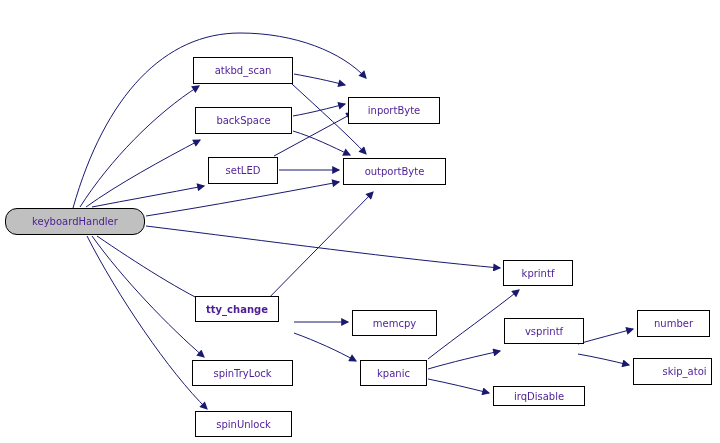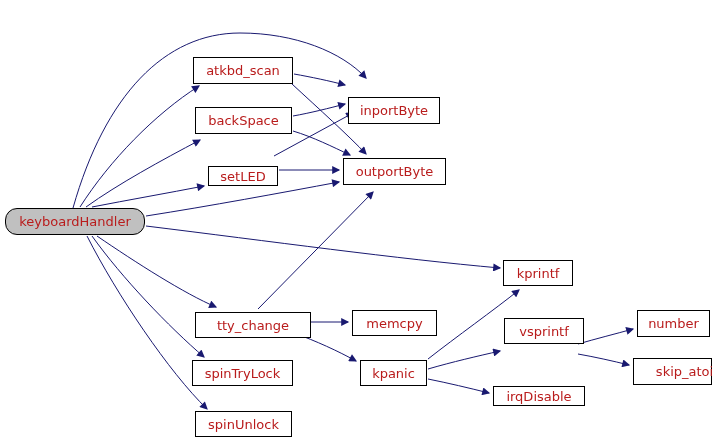--- a/index.html
+++ b/index.html
@@ -14,22 +14,22 @@
   #edge-layer {
     position: absolute;
     left: 0; top: 0;
     width: 720px; height: 443px;
   }
   .node {
     position: absolute;
     box-sizing: border-box;
     border: 1px solid #000000;
     background: #ffffff;
-    color: #b91c1c;
-    font-size: 13px;
+    color: #4c1d95;
+    font-size: 10px;
     text-align: center;
     white-space: nowrap;
     display: flex;
     align-items: center;
     justify-content: center;
     cursor: pointer;
   }
   .node.root {
     background: #c0c0c0;
     cursor: default;
@@ -75,33 +75,33 @@
     </svg>
     <div class="node root" style="left: 5px; top: 208px; width: 140px; height: 27px; border-color: rgb(0, 0, 0); background: rgb(192, 192, 192); border-radius: 12px;">
       <span>keyboardHandler</span>
     </div>
     <div class="node" style="left: 193px; top: 57px; width: 100px; height: 27px; border-color: rgb(0, 0, 0); background: rgb(255, 255, 255);">
       <span>atkbd_scan</span>
     </div>
     <div class="node" style="left: 195px; top: 107px; width: 97px; height: 27px; border-color: rgb(0, 0, 0); background: rgb(255, 255, 255);">
       <span>backSpace</span>
     </div>
-    <div class="node" style="left: 208px; top: 166px; width: 70px; height: 20px; border-color: rgb(0, 0, 0); background: rgb(255, 255, 255);">
+    <div class="node" style="left: 208px; top: 157px; width: 70px; height: 27px; border-color: rgb(0, 0, 0); background: rgb(255, 255, 255);">
       <span>setLED</span>
     </div>
     <div class="node" style="left: 348px; top: 82px; width: 92px; height: 27px; border-color: rgb(0, 0, 0); background: rgb(255, 255, 255); margin-top: 15px;">
       <span>inportByte</span>
     </div>
     <div class="node" style="left: 343px; top: 158px; width: 103px; height: 27px; border-color: rgb(0, 0, 0); background: rgb(255, 255, 255);">
       <span>outportByte</span>
     </div>
     <div class="node" style="left: 503px; top: 260px; width: 70px; height: 26px; border-color: rgb(0, 0, 0); background: rgb(255, 255, 255);">
       <span>kprintf</span>
     </div>
-    <div class="node" style="left: 195px; top: 312px; width: 116px; height: 26px; border-color: rgb(0, 0, 0); background: rgb(255, 255, 255);">
+    <div class="node" style="left: 195px; top: 296px; width: 84px; height: 26px; border-color: rgb(0, 0, 0); background: rgb(255, 255, 255); font-weight: bold;">
       <span>tty_change</span>
     </div>
     <div class="node" style="left: 352px; top: 310px; width: 85px; height: 26px; border-color: rgb(0, 0, 0); background: rgb(255, 255, 255);">
       <span>memcpy</span>
     </div>
     <div class="node" style="left: 192px; top: 360px; width: 101px; height: 26px; border-color: rgb(0, 0, 0); background: rgb(255, 255, 255);">
       <span>spinTryLock</span>
     </div>
     <div class="node" style="left: 195px; top: 411px; width: 97px; height: 26px; border-color: rgb(0, 0, 0); background: rgb(255, 255, 255);">
       <span>spinUnlock</span>

